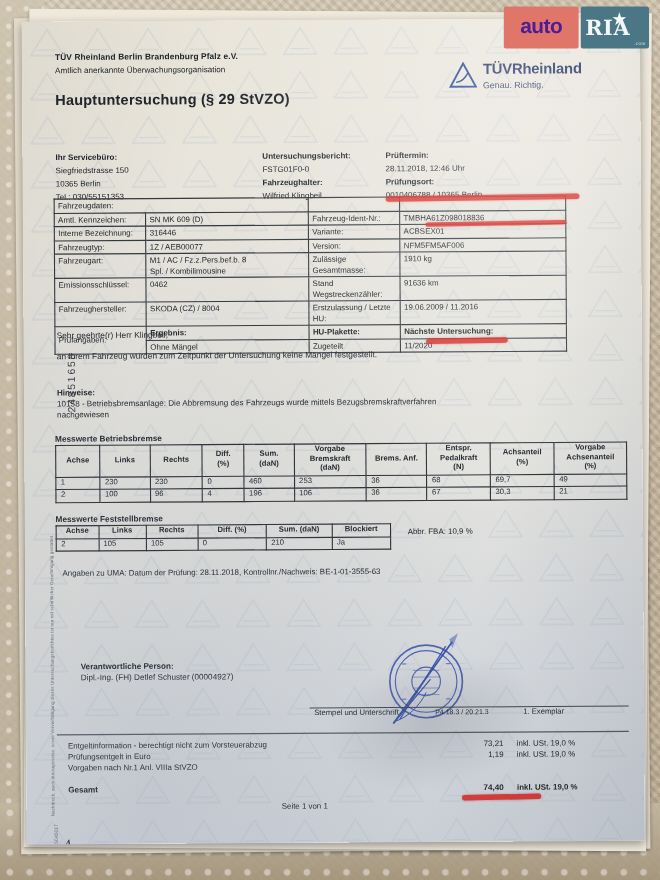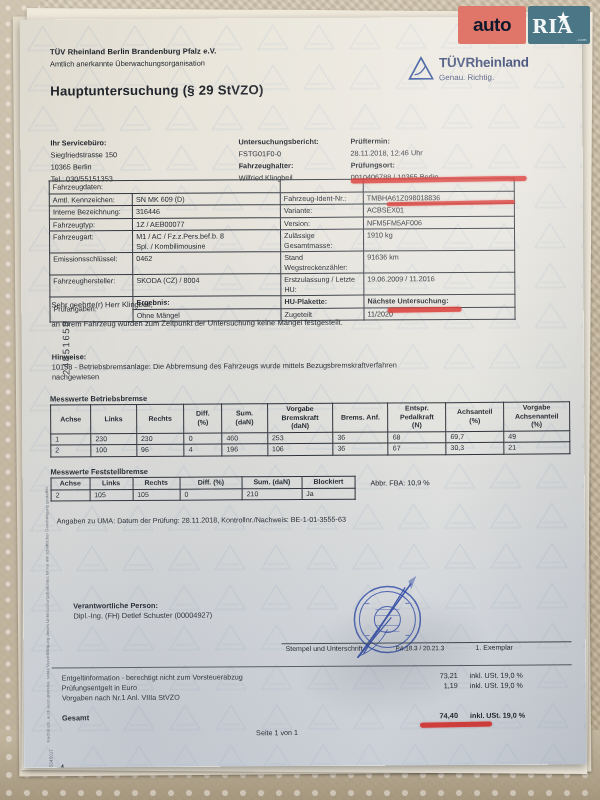--- a/index.html
+++ b/index.html
@@ -147,21 +147,21 @@
     transform:rotate(-90deg);font-size:4.1px;color:#6a7078;letter-spacing:.1px;}
   #margin-code{position:absolute;left:-18px;top:700px;width:90px;
     transform:rotate(-90deg);font-size:4.6px;color:#6a7078;}
   #corner-glyph{position:absolute;left:34px;top:742px;font-size:14px;color:#2c3138;
     transform:rotate(-8deg);font-family:"Liberation Serif",serif;}
 
   
   #autoria-logo{position:absolute;left:458px;top:6px;width:132px;height:38px;}
   #autoria-auto{position:absolute;left:0;top:0;width:68px;height:38px;
     background:#e0766a;border-radius:2px;display:flex;align-items:center;justify-content:center;}
-  #autoria-auto span{color:#0f172a;font-size:19px;font-weight:bold;letter-spacing:-.5px;}
+  #autoria-auto span{color:#4c1d95;font-size:19px;font-weight:bold;letter-spacing:-.5px;}
   #autoria-ria{position:absolute;left:70px;top:0;width:62px;height:38px;
     background:#4a7685;border-radius:2px;overflow:hidden;}
   #autoria-ria .txt{position:absolute;left:4px;top:9px;color:#f2f6f7;font-size:19px;
     font-weight:bold;letter-spacing:.5px;font-family:"DejaVu Serif",serif;}
   #autoria-ria .star{position:absolute;left:28px;top:2px;color:#fff;font-size:16px;}
   #autoria-ria .dom{position:absolute;right:3px;bottom:2px;color:#cfe0e4;font-size:4.2px;letter-spacing:.4px;}
 </style>
 </head>
 <body>
 

